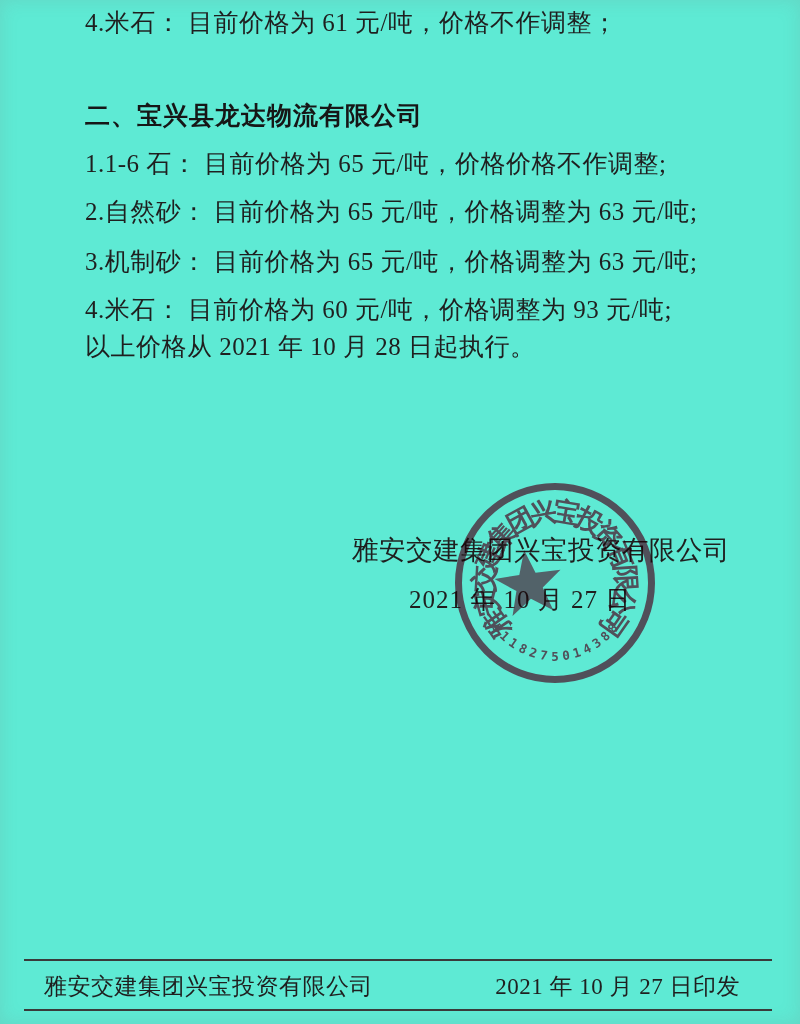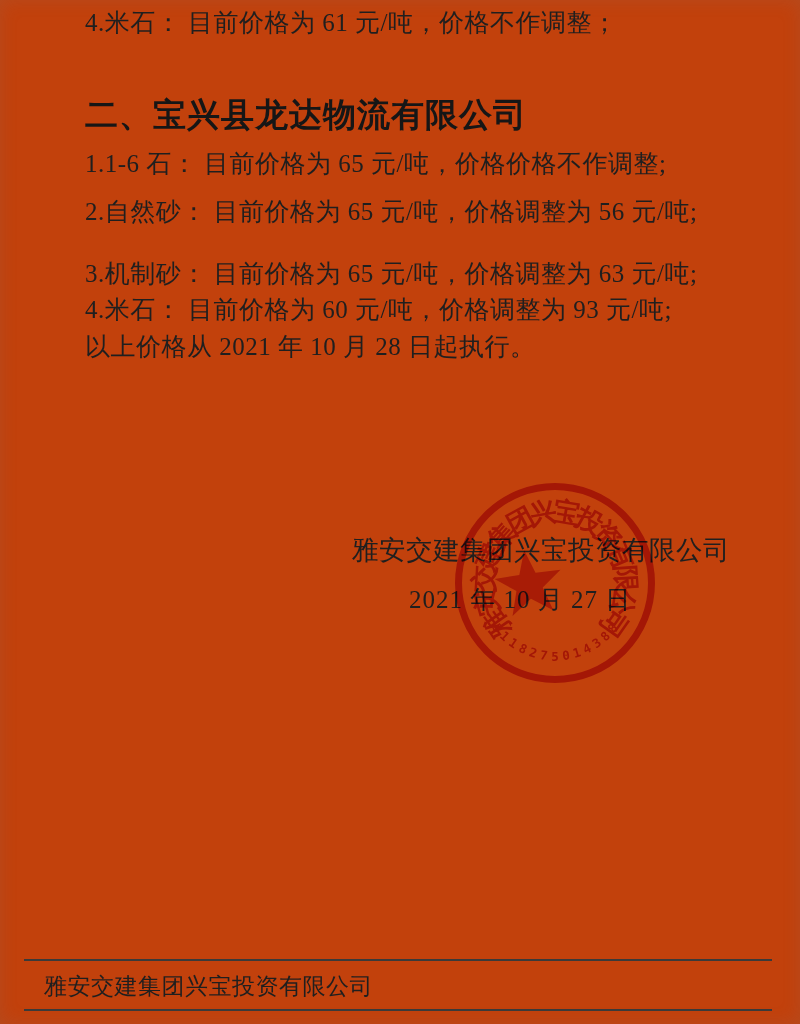--- a/index.html
+++ b/index.html
@@ -1,37 +1,37 @@
 <!DOCTYPE html>
 <html><head>
 <meta charset="utf-8">
 <style>
   html, body { margin: 0; padding: 0; background: #ffffff; }
   .page {
     position: relative;
     width: 800px;
     height: 1024px;
-    background: #c2410c;
+    background: #5eead4;
     overflow: hidden;
     font-family: "Liberation Serif", "DejaVu Serif", serif;
     color: #1f1f1f;
     box-shadow: inset 0 0 18px rgba(120,120,120,0.18);
   }
   .line {
     position: absolute;
     left: 85px;
     white-space: nowrap;
     font-size: 25px;
     line-height: 34px;
     letter-spacing: 0.5px;
   }
   .heading {
-    font-family: Liberation Serif, serif;
+    font-family: Liberation Sans, sans-serif;
     font-weight: 700;
-    font-size: 33px;
+    font-size: 25px;
     letter-spacing: 1px;
     color: #161616;
   }
   .sig-company {
     position: absolute;
     left: 352px;
     top: 532px;
     font-size: 26.5px;
     line-height: 36px;
     white-space: nowrap;
@@ -90,22 +90,22 @@
 </head>
 <body>
 
 <div class="page">
 
   <div class="line" style="top:6px">4.米石： 目前价格为 61 元/吨，价格不作调整；</div>
 
   <div class="line heading" style="top:98px">二、宝兴县龙达物流有限公司</div>
 
   <div class="line" style="top:147px">1.1-6 石： 目前价格为 65 元/吨，价格价格不作调整;</div>
-  <div class="line" style="top:195px">2.自然砂： 目前价格为 65 元/吨，价格调整为 56 元/吨;</div>
-  <div class="line" style="top:257px">3.机制砂： 目前价格为 65 元/吨，价格调整为 63 元/吨;</div>
+  <div class="line" style="top:195px">2.自然砂： 目前价格为 65 元/吨，价格调整为 63 元/吨;</div>
+  <div class="line" style="top:245px">3.机制砂： 目前价格为 65 元/吨，价格调整为 63 元/吨;</div>
   <div class="line" style="top:293px">4.米石： 目前价格为 60 元/吨，价格调整为 93 元/吨;</div>
 
   <div class="line" style="top:330px">以上价格从 2021 年 10 月 28 日起执行。</div>
 
   <div class="sig-company">雅安交建集团兴宝投资有限公司</div>
   <div class="sig-date">2021 年 10 月 27 日</div>
 
   <div class="seal">
     <svg viewBox="0 0 212 212" xmlns="http://www.w3.org/2000/svg">
       <circle cx="106" cy="106" r="96.5" fill="none" stroke-width="7" stroke="#d5485f"></circle>
@@ -140,16 +140,17 @@
           <text x="147.5" y="166.0" transform="rotate(-34.7 147.5 166.0)" text-anchor="middle" dominant-baseline="central" font-size="12.5" font-weight="700" fill="#d5485f" font-family="&quot;DejaVu Sans Mono&quot;, monospace">3</text>
           <text x="156.1" y="159.1" transform="rotate(-43.3 156.1 159.1)" text-anchor="middle" dominant-baseline="central" font-size="12.5" font-weight="700" fill="#d5485f" font-family="&quot;DejaVu Sans Mono&quot;, monospace">8</text>
           <text x="163.5" y="150.9" transform="rotate(-52.0 163.5 150.9)" text-anchor="middle" dominant-baseline="central" font-size="12.5" font-weight="700" fill="#d5485f" font-family="&quot;DejaVu Sans Mono&quot;, monospace">8</text>
         </g>
     </svg>
   </div>
 
   <div class="footer-rule top"></div>
   <div class="footer-row">
     <span class="left">雅安交建集团兴宝投资有限公司</span>
+    <span class="right">2021 年 10 月 27 日印发</span>
   </div>
   <div class="footer-rule bottom"></div>
 
 </div>
 
 </body></html>

